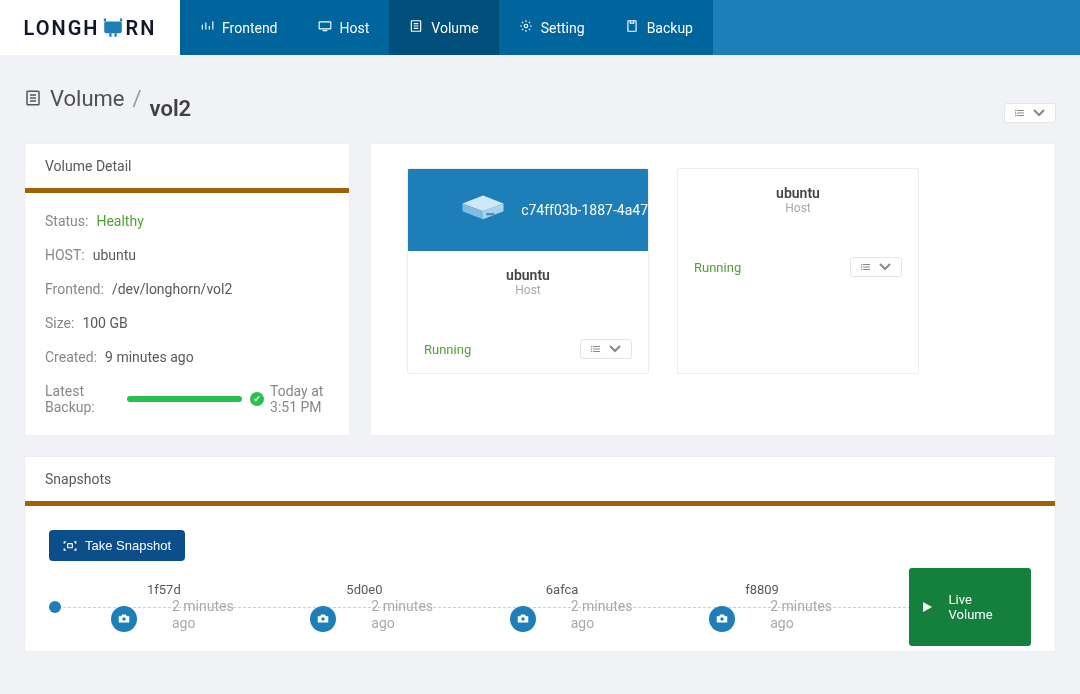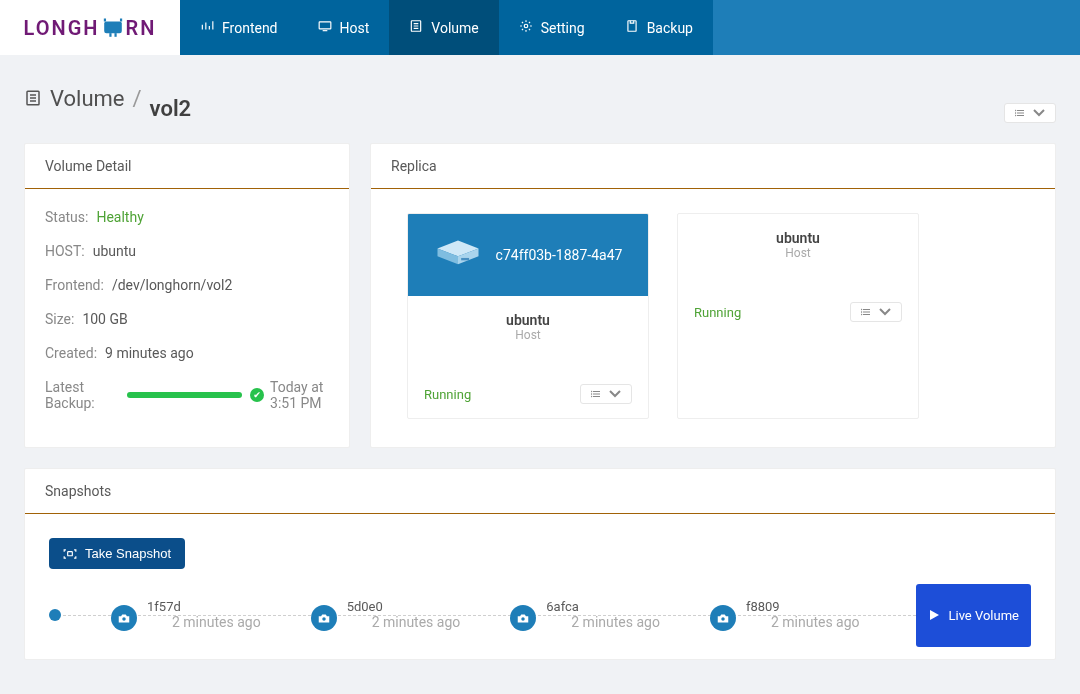--- a/index.html
+++ b/index.html
@@ -12,21 +12,21 @@
     width: 1080px;
   }
 
   
   .header { display: flex; height: 55px; }
   .logo-box {
     width: 180px; height: 55px; background: #fff;
     display: flex; align-items: center; justify-content: center;
   }
   .logo-text {
-    font-size: 20px; font-weight: 600; color: #701a75;
+    font-size: 20px; font-weight: 600; color: #0f172a;
     letter-spacing: 2px; display: flex; align-items: center;
   }
   .logo-text .cow {
     display: inline-flex; align-items: center; margin: 0 2px;
   }
   .logo-text .cow svg { display: block; }
   .nav {
     flex: 1; background: #1e7eb8; display: flex; align-items: stretch;
   }
   .nav-item {
@@ -52,21 +52,21 @@
     font-size: 12px; cursor: pointer;
   }
   .drop-btn svg { width: 12px; height: 10px; stroke: #888; fill: none; }
 
   
   .row { display: flex; gap: 20px; padding: 12px 24px 0; }
   .card {
     background: #fff; border: 1px solid #eee; border-radius: 2px;
   }
   .card-head {
-    padding: 14px 20px; border-bottom: 1px solid #a16207;
+    padding: 14px 20px; border-bottom: 5px solid #a16207;
     font-size: 14px; color: #595959;
   }
   .card-body { padding: 20px; }
 
   .detail-card { width: 326px; }
   .detail-row { margin-bottom: 18px; display: flex; gap: 8px; font-size: 14px; }
   .detail-row:last-child { margin-bottom: 0; }
   .detail-label { color: #888; }
   .detail-value { color: #595959; }
   .status-healthy { color: #4fa336; }
@@ -85,21 +85,21 @@
   .backup-time { color: #888; margin-left: 0; }
 
   .replica-card { flex: 1; }
   .replica-body { display: flex; gap: 28px; padding: 24px 36px 28px; }
   .replica-item {
     width: 242px; border: 1px solid #eee; border-radius: 2px; overflow: hidden;
     display: flex; flex-direction: column;
   }
   .replica-tile {
     background: #1e7eb8; color: #fff; height: 82px;
-    display: flex; align-items: center; justify-content: center; gap: 14px;
+    display: flex; align-items: center; justify-content: flex-end; gap: 14px;
     font-size: 14px;
   }
   .replica-tile svg { width: 48px; height: 30px; }
   .replica-host { text-align: center; padding: 16px 0 10px; }
   .replica-host .h { font-weight: 600; color: #444; }
   .replica-host .s { color: #aaa; font-size: 12px; }
   .replica-foot {
     display: flex; align-items: center; justify-content: space-between;
     padding: 14px 16px 14px; margin-top: 18px;
   }
@@ -126,22 +126,22 @@
   .dot-start { width: 12px; height: 12px; background: #1e7eb8; border-radius: 50%; }
   .tnode .ico {
     width: 26px; height: 26px; background: #1e7eb8; border-radius: 50%;
     display: inline-flex; align-items: center; justify-content: center;
   }
   .tnode .ico svg { width: 14px; height: 11px; fill: #fff; }
   .tnode .txt { display: flex; flex-direction: column; line-height: 1.2; }
   .tnode .txt .id { font-size: 13px; color: #595959; }
   .tnode .txt .tm { font-size: 14px; color: #aaa; margin-left: 25px; }
   .live {
-    margin-left: auto; background: #1d4ed8; color: #fff; border-radius: 3px;
-    padding: 24px 12px; display: inline-flex; align-items: center; gap: 8px; font-size: 13px;
+    margin-left: auto; background: #15803d; color: #fff; border-radius: 3px;
+    padding: 24px 12px; display: inline-flex; align-items: center; gap: 16px; font-size: 13px;
     z-index: 1;
   }
   .live svg { width: 12px; height: 12px; fill: #fff; }
 </style>
 </head>
 <body>
 
 <div class="header">
   <div class="logo-box">
     <span class="logo-text">
@@ -252,21 +252,20 @@
             <span class="progress"></span>
             <span class="check"></span>
           </span>
           <span class="backup-time">Today at 3:51 PM</span>
         </span>
       </div>
     </div>
   </div>
 
   <div class="card replica-card">
-    <div class="card-head">Replica</div>
     <div class="replica-body" id="replica-body">
         <div class="replica-item">
     <div class="replica-tile">
       <span><svg viewBox="0 0 60 38">
   <polygon points="30,2 56,12 30,22 4,12" fill="#cfe8f7"></polygon>
   <polygon points="4,12 30,22 30,32 4,22" fill="#7fbde0"></polygon>
   <polygon points="56,12 30,22 30,32 56,22" fill="#a9d4ed"></polygon>
   <rect x="34" y="24" width="10" height="3" fill="#4a90c2"></rect>
 </svg></span>
       <span>c74ff03b-1887-4a47</span>

